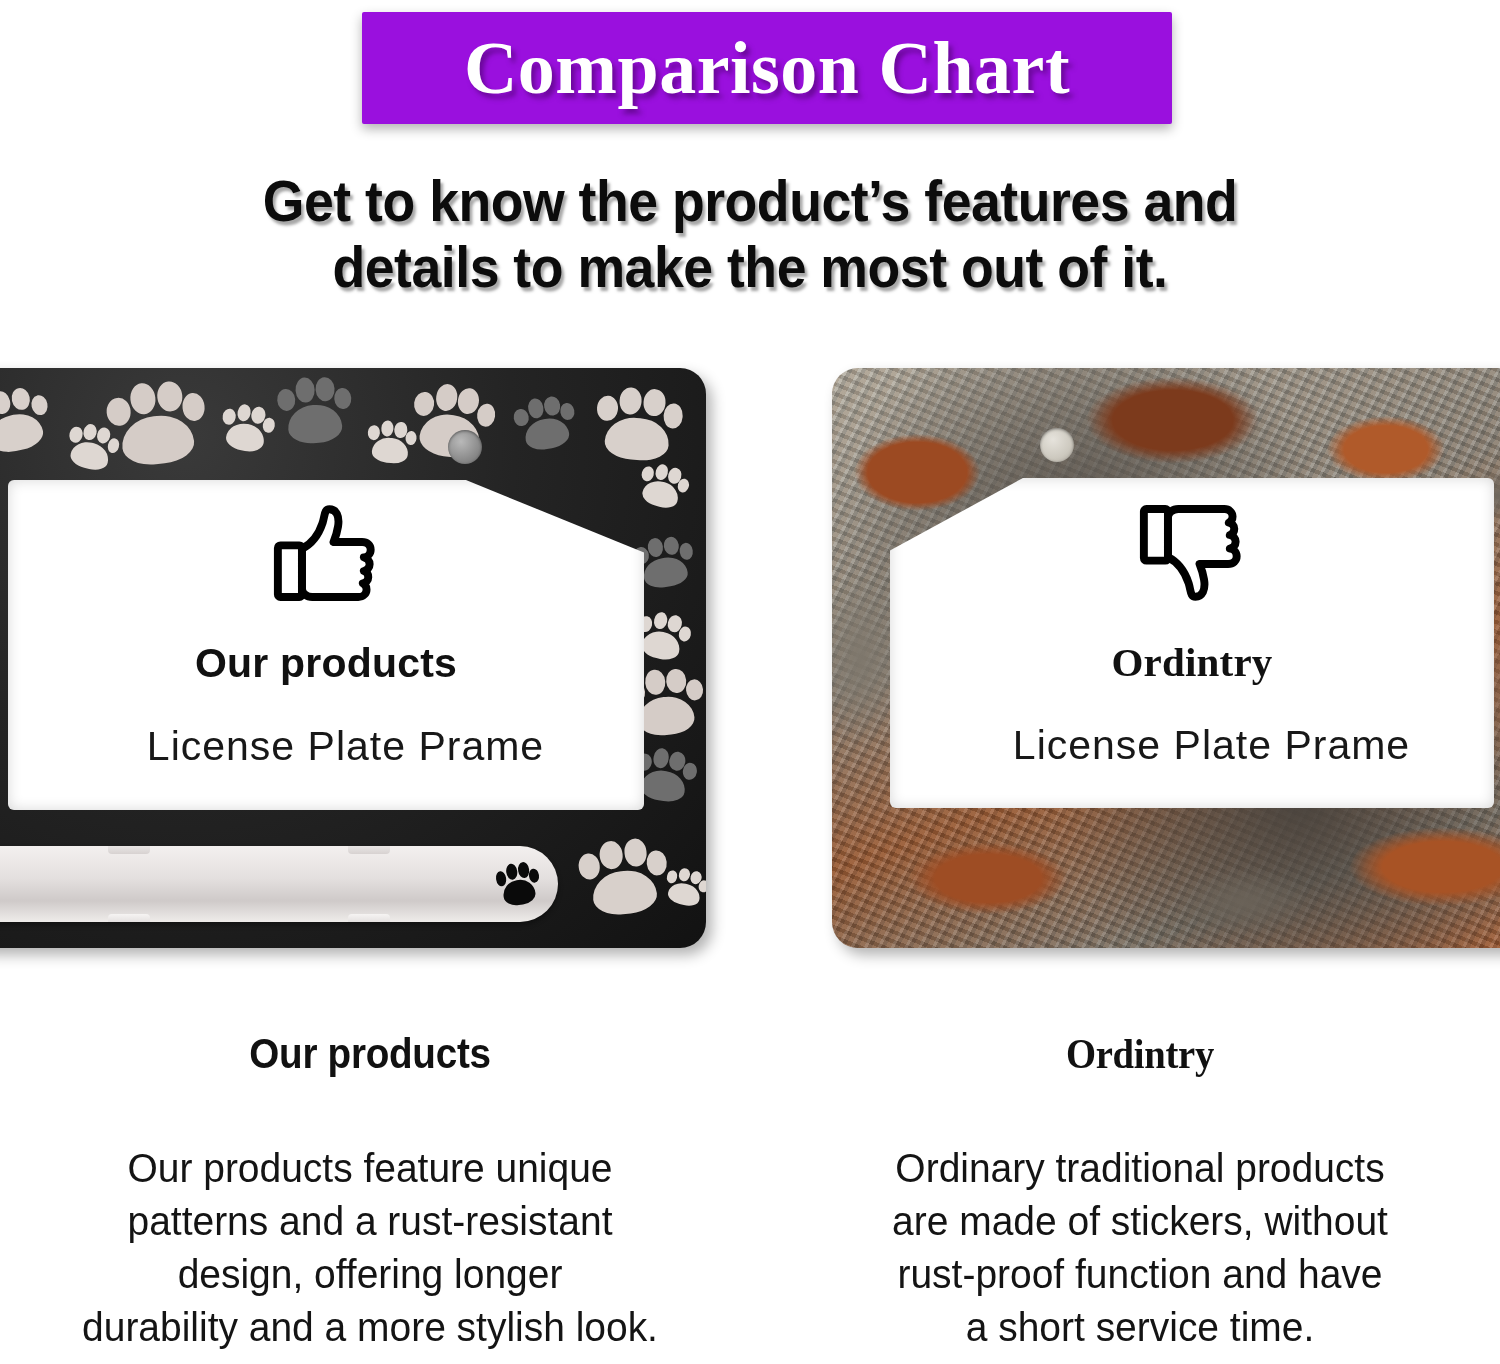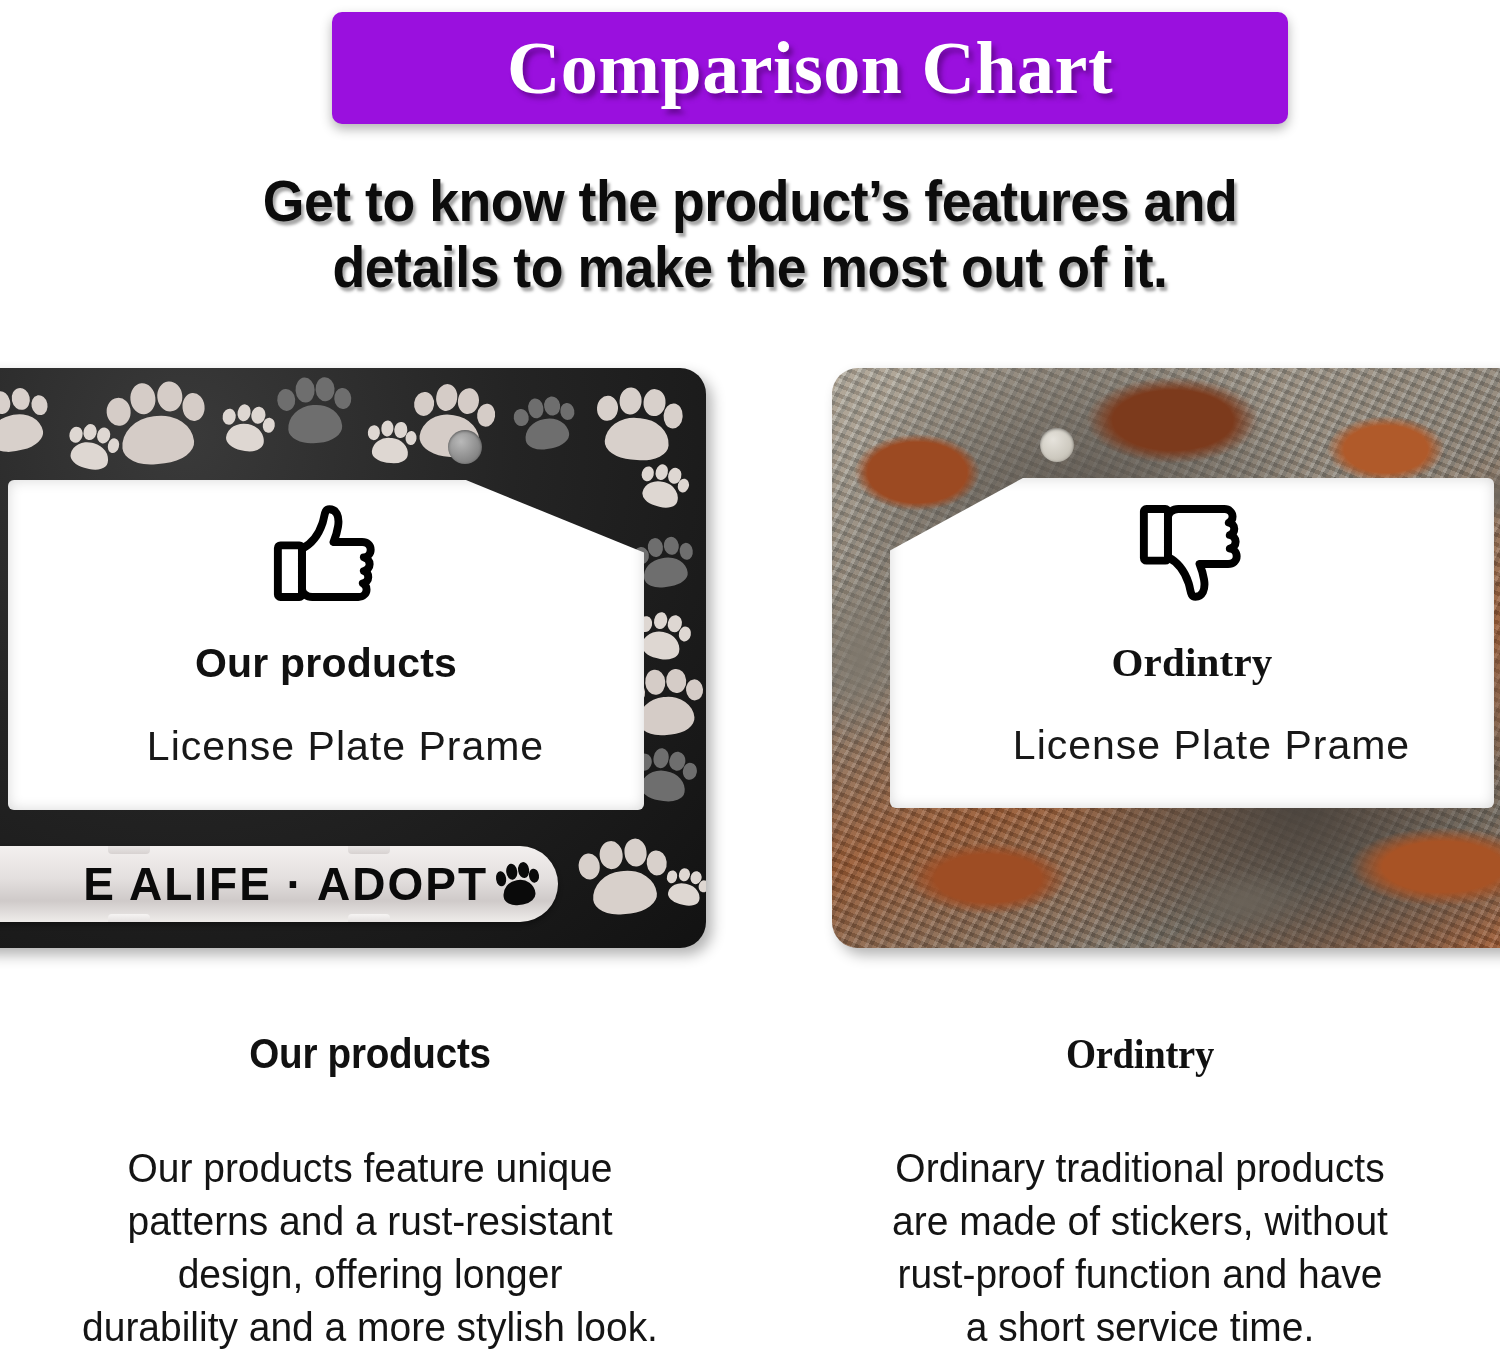--- a/index.html
+++ b/index.html
@@ -12,26 +12,26 @@
     width: 1500px;
     height: 1364px;
     background: #ffffff;
     overflow: hidden;
     font-family: "Liberation Sans", sans-serif;
   }
 
   
   #title-banner {
     position: absolute;
-    left: 332px;
+    left: 362px;
     top: 12px;
-    width: 956px;
+    width: 810px;
     height: 112px;
     background: #9A10DE;
-    border-radius: 10px;
+    border-radius: 2px;
     box-shadow: 0 5px 12px rgba(0,0,0,0.30);
     display: flex;
     align-items: center;
     justify-content: center;
   }
   #title-text {
     font-family: "Liberation Serif", serif;
     font-weight: bold;
     font-size: 74px;
     color: #ffffff;
@@ -402,21 +402,20 @@
           <div class="card-heading heading-sans">Our products</div>
           <div class="card-sub">License Plate Prame</div>
         </div>
       </div>
 
       <div id="plate-strip">
         <div class="strip-tab" style="left:150px; top:-6px;"></div>
         <div class="strip-tab" style="left:390px; top:-6px;"></div>
         <div class="strip-tab" style="left:150px; bottom:-6px;"></div>
         <div class="strip-tab" style="left:390px; bottom:-6px;"></div>
-        <div id="plate-strip-text">E ALIFE · ADOPT</div>
         <div class="paw" id="plate-paw-black">
           <div class="pad t1"></div>
             <div class="pad t2"></div>
             <div class="pad t3"></div>
             <div class="pad t4"></div>
             <div class="main"></div>
         </div>
       </div>
 
     </div>

